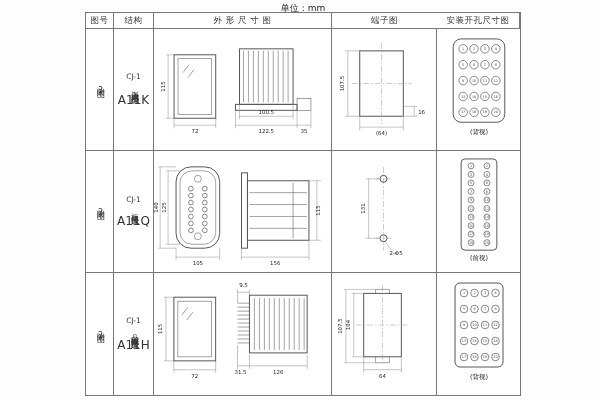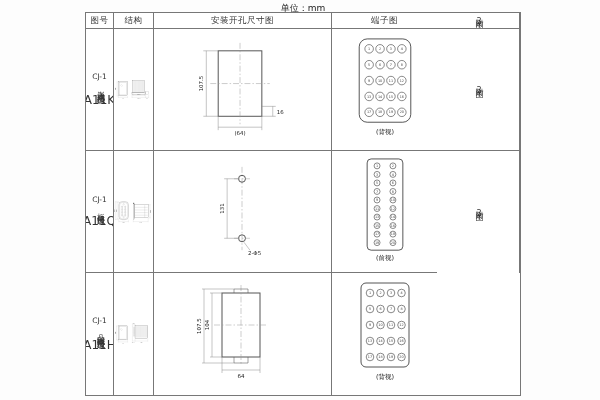--- a/index.html
+++ b/index.html
@@ -35,24 +35,27 @@
 
 <div class="tbl">
 
   <div class="cell hdr">
       <span>图号</span>
     </div>
   <div class="cell hdr">
       <span>结构</span>
     </div>
   <div class="cell hdr">
-      <span>安装开孔尺寸图</span>
+      <span>外 形 尺 寸 图</span>
     </div>
   <div class="cell hdr nr">
       <span>端子图</span>
+    </div>
+  <div class="cell hdr">
+      <span>安装开孔尺寸图</span>
     </div>
 
   <div class="cell">
       <span class="vtext">附图3</span>
     </div>
 
   <div class="cell struct">
     <span class="model">CJ-1</span>
     <span class="vtext">嵌入式后接线</span>
     <span class="code">A11K</span>

